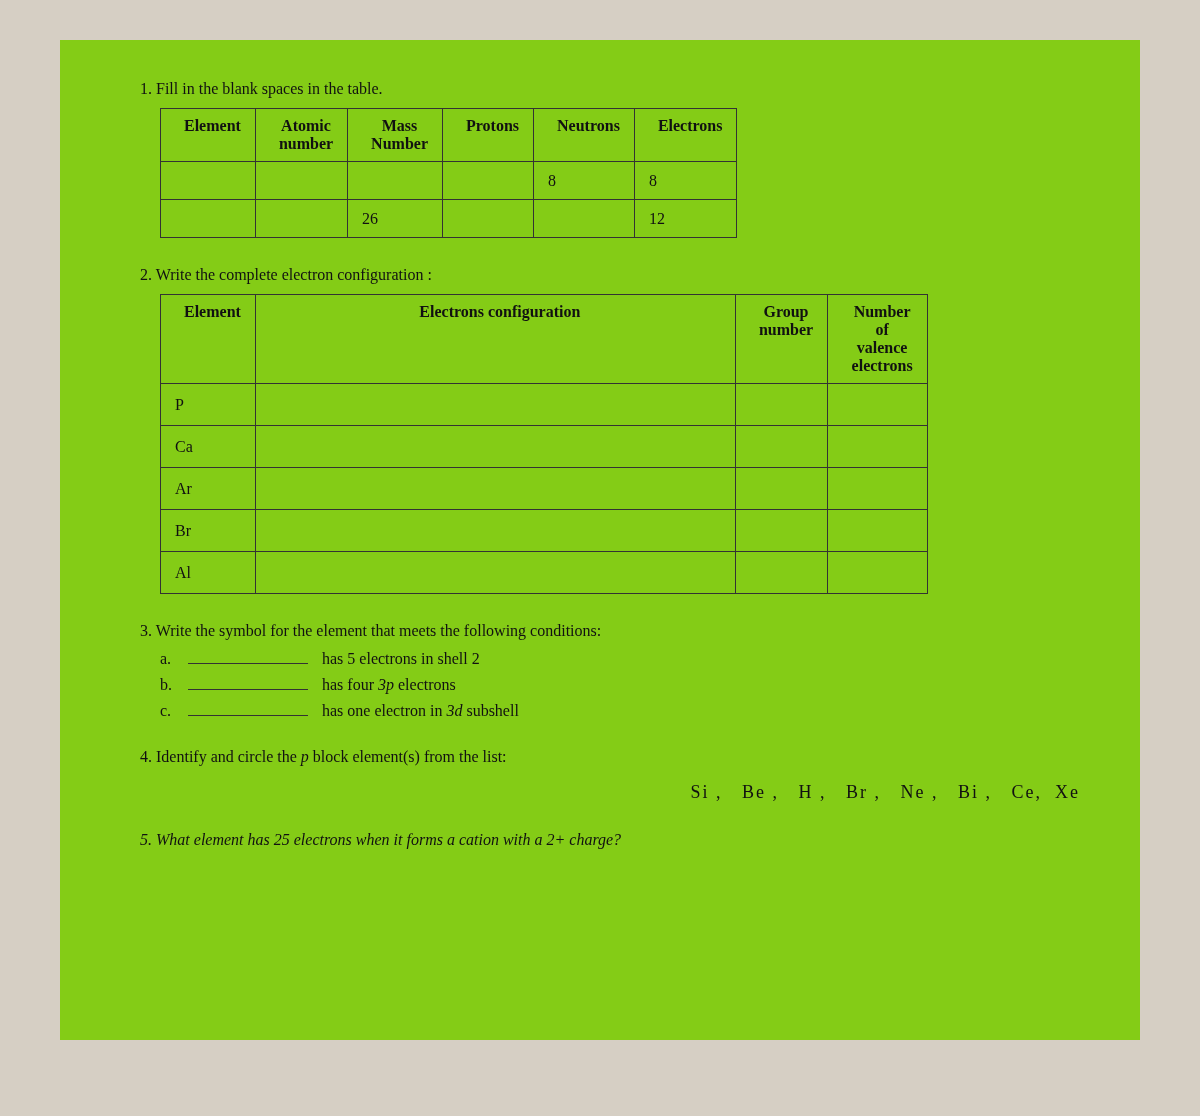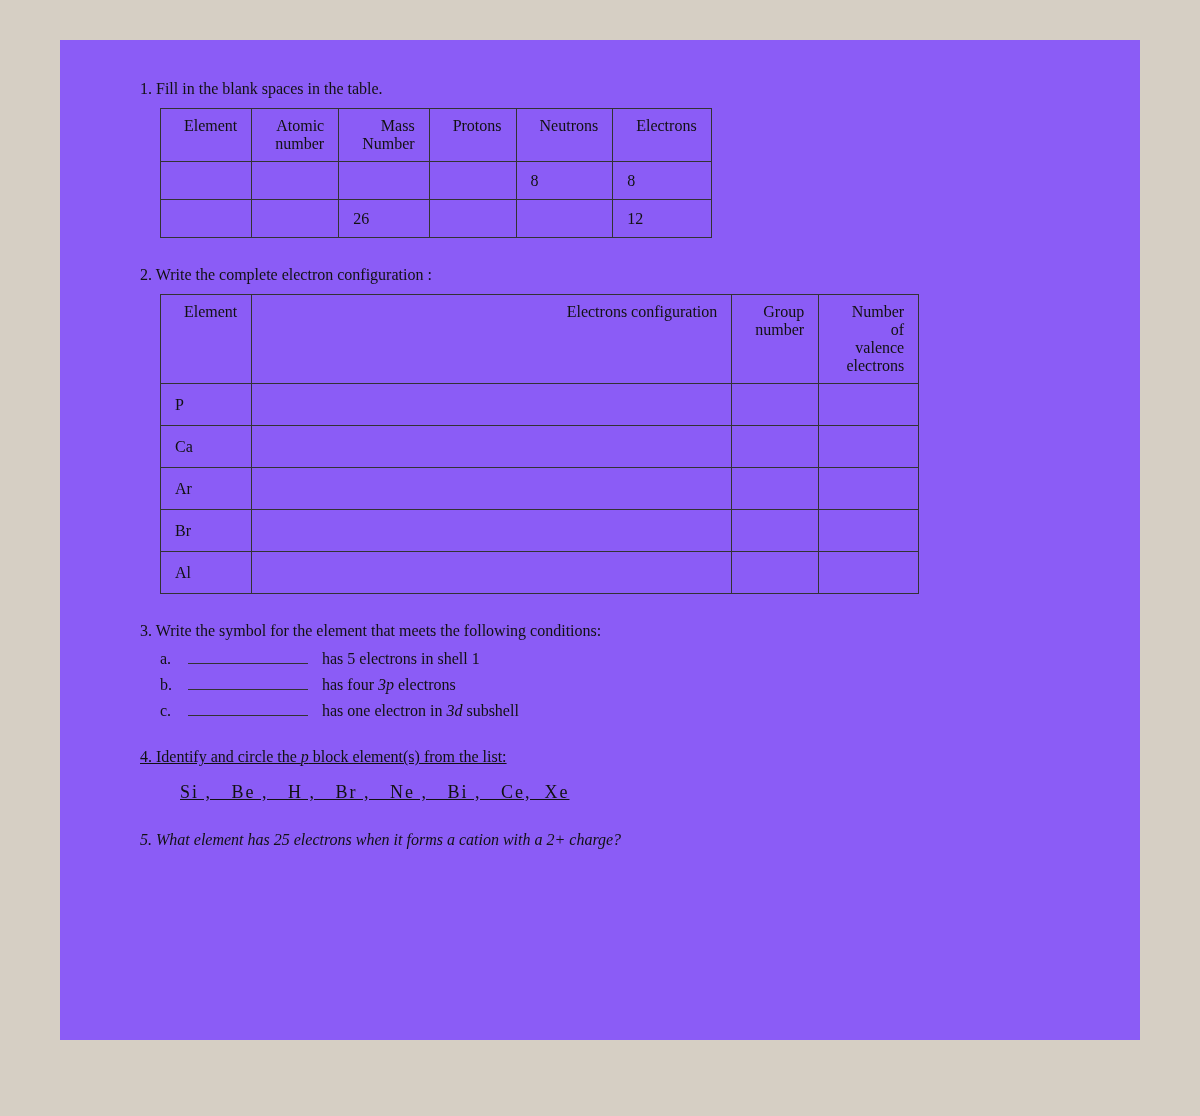--- a/index.html
+++ b/index.html
@@ -4,21 +4,21 @@
   <style>
     * { box-sizing: border-box; margin: 0; padding: 0; }
     body {
       background-color: #d6cfc4;
       font-family: 'Times New Roman', Times, serif;
       font-size: 16px;
       color: #111;
       padding: 40px 60px;
     }
     .page {
-      background-color: #8b5cf6;
+      background-color: #84cc16;
       padding: 40px 60px 60px 80px;
       min-height: 1000px;
     }
     .question {
       margin-bottom: 28px;
     }
     .question-label {
       font-size: 16px;
       margin-bottom: 10px;
     }
@@ -26,22 +26,22 @@
       border-collapse: collapse;
       margin-left: 20px;
     }
     table td, table th {
       border: 1px solid #333;
       padding: 8px 14px;
       vertical-align: middle;
       min-width: 60px;
     }
     table th {
-      font-weight: normal;
-      text-align: right;
+      font-weight: bold;
+      text-align: center;
       vertical-align: top;
       padding-left: 23px;
     }
     .q1-table td {
       height: 38px;
     }
     .q2-table td {
       height: 42px;
     }
     .q2-table .element-col {
@@ -70,27 +70,27 @@
       min-width: 20px;
     }
     .q3-line {
       display: inline-block;
       width: 120px;
       border-bottom: 1px solid #333;
       margin-right: 6px;
     }
     .q4-section {
       margin-top: 10px;
-      text-decoration: underline;
     }
     .elements-list {
       margin-left: 40px;
       margin-top: 16px;
       font-size: 18px;
       letter-spacing: 2px;
+      text-align: right;
     }
     .q5-section {
       margin-top: 20px;
       font-style: italic;
     }
   </style>
 </head>
 <body>
 
 <div class="page">
@@ -174,21 +174,21 @@
       </tbody>
     </table>
   </div>
 
   <div class="question">
     <div class="question-label">3.  Write the symbol for the element that meets the following conditions:</div>
     <div class="q3-section">
       <div class="q3-item">
         <span class="q3-letter">a.</span>
         <span class="q3-line"></span>
-        <span>has 5 electrons in shell 1</span>
+        <span>has 5 electrons in shell 2</span>
       </div>
       <div class="q3-item">
         <span class="q3-letter">b.</span>
         <span class="q3-line"></span>
         <span>has four <em>3p</em> electrons</span>
       </div>
       <div class="q3-item">
         <span class="q3-letter">c.</span>
         <span class="q3-line"></span>
         <span>has one electron in <em>3d</em> subshell</span>

